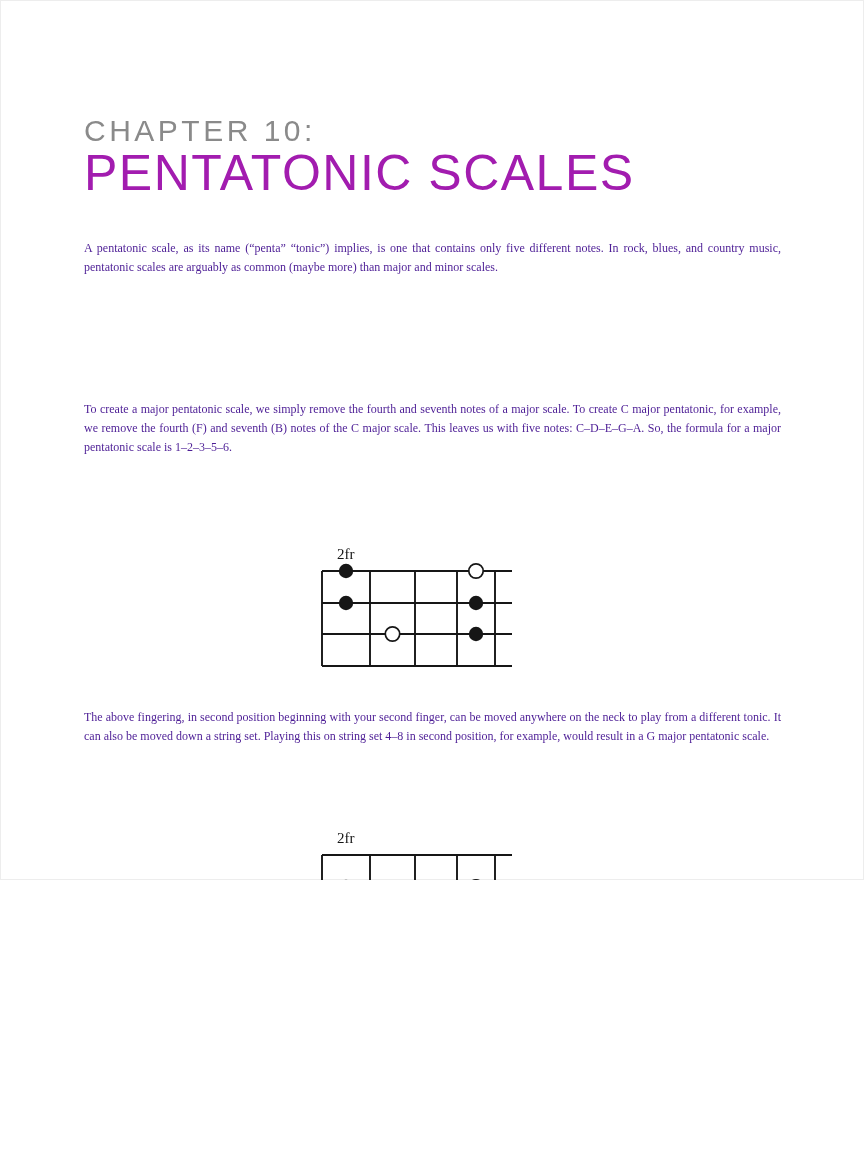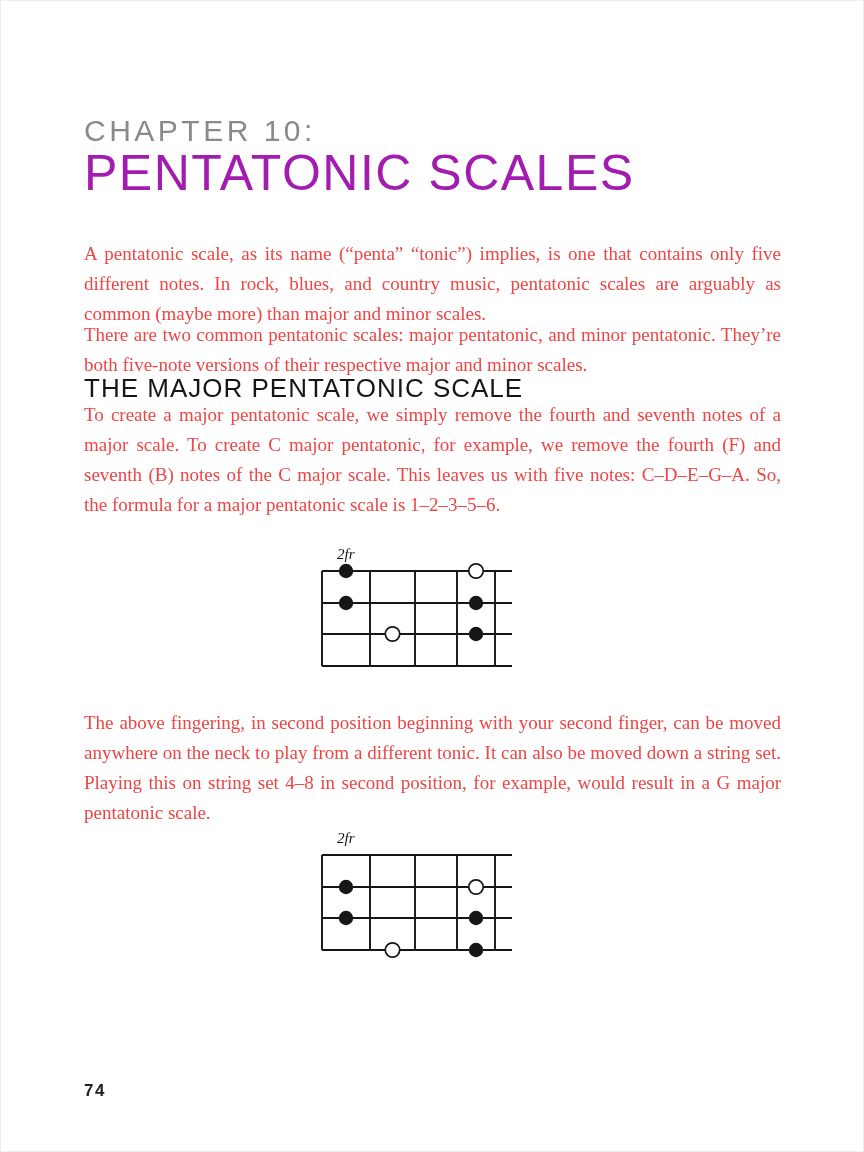--- a/index.html
+++ b/index.html
@@ -1,18 +1,18 @@
 <!DOCTYPE html>
 <html><head>
 <meta charset="utf-8">
 <style>
   html,body{margin:0;padding:0;background:#ffffff;}
   .page{
     position:relative;
-    width:864px;height:1152px;
+    width:864px;height:880px;
     background:#ffffff;
     font-family:"Liberation Serif", serif;
     color:#151515;
     overflow:hidden;
     box-shadow:inset 0 0 0 1px #ededed;
   }
   .abs{position:absolute;left:84px;width:697px;margin:0;}
   .chapter-label{
     top:116px;
     font-family:"Liberation Sans", sans-serif;
@@ -23,23 +23,23 @@
   }
   .chapter-title{
     top:147px;
     font-family:"Liberation Sans", sans-serif;
     font-weight:300;
     font-size:50px;line-height:52px;
     letter-spacing:1.5px;
     color:#a21caf;
   }
   p.body{
-    font-size:19px;line-height:30px;
+    font-size:12px;line-height:19px;
     text-align:justify;
-    color:#ef4444;
+    color:#4c1d95;
   }
   .section-heading{
     top:374px;
     font-family:"Liberation Sans", sans-serif;
     font-weight:400;
     font-size:26px;line-height:28px;
     letter-spacing:1px;
     color:#161616;
   }
   .caption{
@@ -48,21 +48,20 @@
     font-size:19px;line-height:22px;
     letter-spacing:1.2px;
     color:#161616;
   }
   .diagram{
     position:absolute;left:320px;width:215px;height:128px;
   }
   .fret-label{
     position:absolute;top:0;left:17px;
     font-family:"Liberation Serif", serif;
-    font-style:italic;
     font-size:15px;line-height:16px;
     color:#151515;
   }
   .diagram svg{position:absolute;top:16px;left:0;overflow:visible;}
   .page-number{
     top:1081px;
     font-family:"Liberation Sans", sans-serif;
     font-weight:700;
     font-size:17px;line-height:20px;
     letter-spacing:1.5px;
@@ -71,23 +70,21 @@
 </style>
 </head>
 <body>
 
 <div class="page">
 
   <div class="abs chapter-label">CHAPTER 10:</div>
   <h1 class="abs chapter-title">PENTATONIC SCALES</h1>
 
   <p class="abs body" style="top:239px">A pentatonic scale, as its name (“penta” “tonic”) implies, is one that contains only five different notes. In rock, blues, and country music, pentatonic scales are arguably as common (maybe more) than major and minor scales.</p>
-  <p class="abs body" style="top:320px">There are two common pentatonic scales: major pentatonic, and minor pentatonic. They’re both five-note versions of their respective major and minor scales.</p>
 
-  <h2 class="abs section-heading">THE MAJOR PENTATONIC SCALE</h2>
   <p class="abs body" style="top:400px">To create a major pentatonic scale, we simply remove the fourth and seventh notes of a major scale. To create C major pentatonic, for example, we remove the fourth (F) and seventh (B) notes of the C major scale. This leaves us with five notes: C–D–E–G–A. So, the formula for a major pentatonic scale is 1–2–3–5–6.</p>
 
 
   <div class="diagram" style="top:546px">
     <span class="fret-label">2fr</span>
     <svg width="202" height="110" viewBox="-2 -9 202 110">
         <line x1="0" y1="0" x2="190" y2="0" stroke="#161616" stroke-width="1.9"></line>
         <line x1="0" y1="32" x2="190" y2="32" stroke="#161616" stroke-width="1.9"></line>
         <line x1="0" y1="63" x2="190" y2="63" stroke="#161616" stroke-width="1.9"></line>
         <line x1="0" y1="95" x2="190" y2="95" stroke="#161616" stroke-width="1.9"></line>

